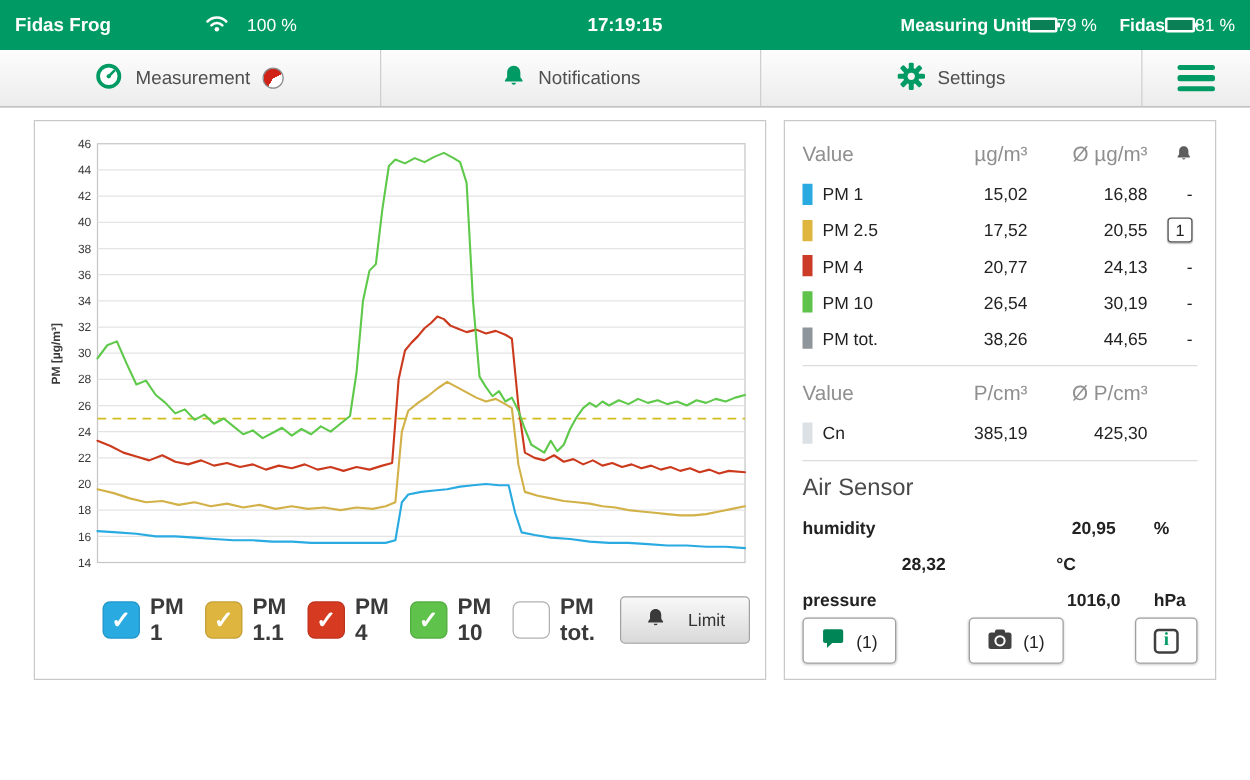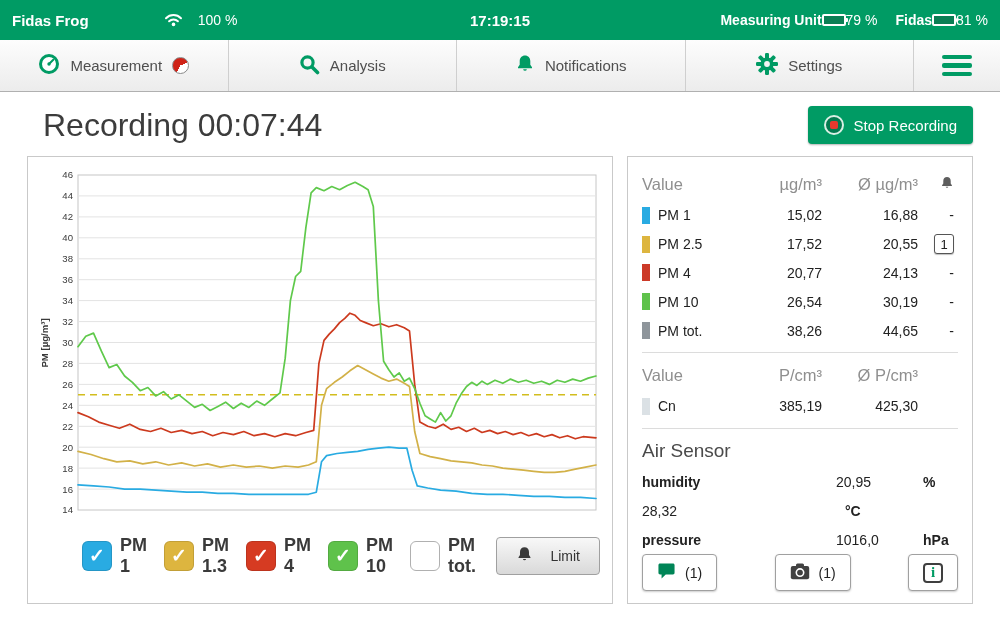--- a/index.html
+++ b/index.html
@@ -13,21 +13,21 @@
   .tb-device { font-weight:bold; font-size:15px; margin-right:60px; }
   .tb-center { position:absolute; left:50%; transform:translateX(-50%); font-weight:bold; font-size:15px; }
   .tb-right { margin-left:auto; display:flex; align-items:center; gap:0; font-size:14px; }
   .tb-right .lbl { font-weight:bold; margin-left:18px; }
   .pct { font-size:14px; }
   .battery { width:24px; height:12px; border:2px solid #fff; border-radius:2px; position:relative; background:#0b7f55; padding:1px; }
   .battery::after { content:""; position:absolute; right:-4px; top:2px; width:2.5px; height:4px; background:#fff; border-radius:1px; }
   .battery .fill { height:100%; background:#9fe7b4; border-radius:1px; }
 
   
-  .navbar { height:52px; background:linear-gradient(#fdfdfd,#ececec); border-bottom:1px solid #b0b0b0; display:flex; flex:0 0 auto; }
+  .navbar { height:46px; background:linear-gradient(#fdfdfd,#ececec); border-bottom:1px solid #b0b0b0; display:flex; flex:0 0 auto; }
   .tab { flex:1; display:flex; align-items:center; justify-content:center; gap:10px; border-right:1px solid #cfcfcf; font-size:15px; color:#4f4f4f; cursor:pointer; }
   .menu-btn { width:86px; display:flex; flex-direction:column; align-items:center; justify-content:center; gap:4px; cursor:pointer; }
   .menu-btn span { width:30px; height:4.5px; background:#009b64; border-radius:2px; }
   .rec-ind { width:17px; height:17px; border-radius:50%; border:1px solid #8a8a8a; background:conic-gradient(from 210deg, #cf2318 0 60%, #ffffff 0); }
 
   
   .content { flex:1; padding:10px 27px 0; display:flex; flex-direction:column; }
   .heading-row { display:flex; align-items:center; justify-content:space-between; margin:4px 0 12px; }
   .page-title { font-size:32px; font-weight:400; color:#3c3c3c; margin-left:16px; }
   .stop-btn { display:flex; align-items:center; gap:10px; background:#009b64; color:#fff; border:none; border-radius:4px; padding:9px 16px; font-size:15px; font-family:inherit; cursor:pointer; box-shadow:0 1px 2px rgba(0,0,0,.3); }
@@ -54,21 +54,21 @@
   .tcell-r { text-align:right; font-size:14px; color:#222; }
   .thead .tcell-r { font-size:16.5px; color:#8f8f8f; }
   .tcell-c { text-align:right; padding-right:4px; font-size:14px; color:#222; }
   .name-cell { display:flex; align-items:center; gap:8px; font-size:14px; color:#222; }
   .swatch { width:8px; height:17px; display:inline-block; }
   .alarm-badge { display:inline-block; width:20px; height:20px; line-height:19px; text-align:center; border:1px solid #555; border-radius:3px; background:#fff; font-size:13px; color:#222; box-shadow:0 1px 1px rgba(0,0,0,.25); cursor:pointer; }
   .sep { border-top:1px solid #dcdcdc; margin:7px 0; }
   .air-title { font-size:19px; color:#4a4a4a; margin:4px 0 6px; font-weight:400; }
   .air-row { display:grid; grid-template-columns:1fr 78px 44px; align-items:center; height:29px; font-size:14px; color:#222; }
   .air-row .lab { font-weight:bold; }
-  .air-row .val { font-weight:normal; text-align:left; }
+  .air-row .val { font-weight:bold; text-align:center; }
   .air-row .unit { font-weight:bold; padding-left:9px; }
   .actions { margin-top:auto; display:flex; justify-content:space-between; align-items:center; }
   .act-btn { display:flex; align-items:center; gap:9px; background:#fff; border:1px solid #a0a0a0; border-radius:4px; padding:7px 14px; font-size:14px; color:#222; font-family:inherit; box-shadow:0 1px 2px rgba(0,0,0,.2); cursor:pointer; height:37px; }
   .info-ic { width:20px; height:20px; border:2px solid #3f3f3f; border-radius:4px; color:#009b64; font-weight:bold; font-family:"Liberation Serif", serif; font-size:15px; display:flex; align-items:center; justify-content:center; }
 </style>
 </head>
 <body>
 
 <div class="app">
 
@@ -99,29 +99,20 @@
     <div class="tab">
       <span>
         <svg width="22" height="22" viewBox="0 0 22 22">
           <circle cx="11" cy="11" r="8.5" fill="#fff" stroke="#009b64" stroke-width="3"></circle>
           <line x1="11" y1="11" x2="15.3" y2="6.7" stroke="#009b64" stroke-width="2" stroke-linecap="round"></line>
           <circle cx="11" cy="11" r="1.7" fill="#009b64"></circle>
         </svg>
       </span>
       <span>Measurement</span>
       <span class="rec-ind"></span>
-    </div>
-    <div class="tab">
-      <span>
-        <svg width="21" height="21" viewBox="0 0 21 21" fill="none">
-          <circle cx="8.5" cy="8.5" r="5.6" stroke="#009b64" stroke-width="3.2"></circle>
-          <line x1="13" y1="13" x2="18.5" y2="18.5" stroke="#009b64" stroke-width="3.6" stroke-linecap="round"></line>
-        </svg>
-      </span>
-      <span>Analysis</span>
     </div>
     <div class="tab">
       <span>
         <svg width="20" height="20" viewBox="0 0 20 20">
           <path d="M10 1.5c-3.1 0-5.3 2.4-5.3 5.6v3.6L3 13.2v1h14v-1l-1.7-2.5V7.1c0-3.2-2.2-5.6-5.3-5.6z" fill="#009b64"></path>
           <path d="M8.1 15.2a1.95 1.95 0 0 0 3.8 0z" fill="#009b64"></path>
         </svg>
       </span>
       <span>Notifications</span>
     </div>
@@ -148,29 +139,20 @@
     </div>
     <div class="menu-btn">
       <span></span>
         <span></span>
         <span></span>
     </div>
   </div>
 
   <div class="content">
 
-    <div class="heading-row">
-      <div class="page-title">Recording 00:07:44</div>
-      <button class="stop-btn">
-        <span class="stop-icon">
-            <i></i>
-          </span>
-        <span>Stop Recording</span>
-      </button>
-    </div>
 
     <div class="panels">
 
       <div class="panel chart-panel">
         <svg id="chart-svg" width="565" height="352" viewBox="0 0 565 352">
             <rect x="40" y="8" width="518" height="335" fill="#ffffff" stroke="#c6c6c6"></rect>
             <text x="35" y="346.4" text-anchor="end" font-size="9.6" fill="#3a3a3a" font-family="Liberation Sans, sans-serif">14</text>
             <line x1="40" x2="558" y1="322.1" y2="322.1" stroke="#e3e3e3" stroke-width="1"></line>
             <text x="35" y="325.5" text-anchor="end" font-size="9.6" fill="#3a3a3a" font-family="Liberation Sans, sans-serif">16</text>
             <line x1="40" x2="558" y1="301.1" y2="301.1" stroke="#e3e3e3" stroke-width="1"></line>
@@ -214,21 +196,21 @@
           <div class="leg-item">
             <span class="chk" style="background-color: rgb(41, 171, 226);">
                 <span>✓</span>
               </span>
             <span class="leg-label"><span>PM</span><br><span>1</span></span>
           </div>
           <div class="leg-item">
             <span class="chk" style="background-color: rgb(221, 181, 63);">
                 <span>✓</span>
               </span>
-            <span class="leg-label"><span>PM</span><br><span>1.3</span></span>
+            <span class="leg-label"><span>PM</span><br><span>1.1</span></span>
           </div>
           <div class="leg-item">
             <span class="chk" style="background-color: rgb(214, 59, 34);">
                 <span>✓</span>
               </span>
             <span class="leg-label"><span>PM</span><br><span>4</span></span>
           </div>
           <div class="leg-item">
             <span class="chk" style="background-color: rgb(95, 194, 75);">
                 <span>✓</span>

